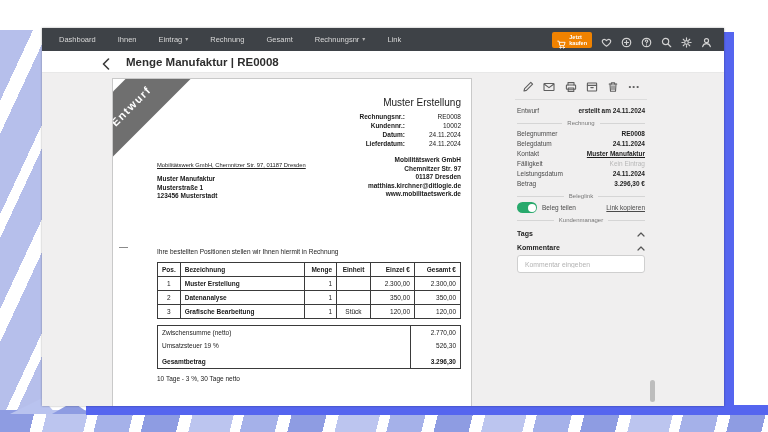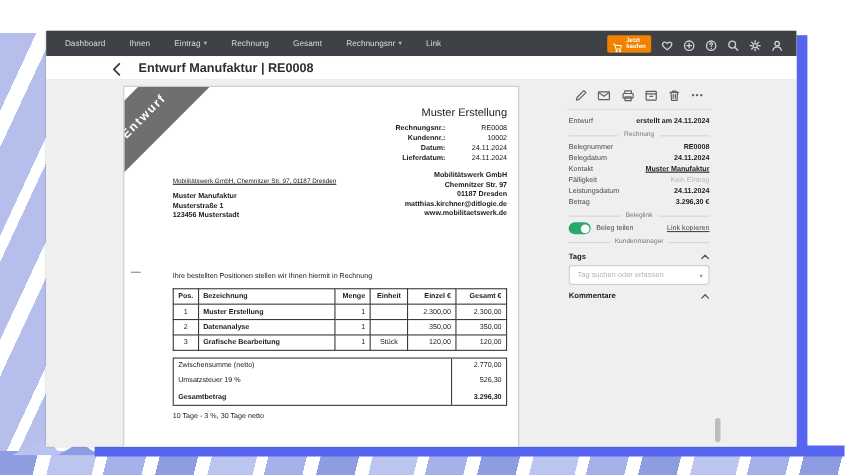--- a/index.html
+++ b/index.html
@@ -180,21 +180,21 @@
               <circle cx="6" cy="4" r="2.2"></circle>
               <path d="M1.8 10.6c.6-2.4 2.4-3.3 4.2-3.3s3.6.9 4.2 3.3"></path>
             </svg></span>
       </div>
     </div>
 
     <div class="page-header">
       <span class="back"><svg viewBox="0 0 8 12">
             <polyline points="6.5,1 1.5,6 6.5,11"></polyline>
           </svg></span>
-      <span class="page-title">Entwurf Manufaktur | RE0008</span>
+      <span class="page-title">Menge Manufaktur | RE0008</span>
     </div>
 
     <div class="main">
 
       <div class="sheet">
         <div class="ribbon-wrap">
           <div class="ribbon">Entwurf</div>
         </div>
         <div class="fold-mark"></div>
 
@@ -377,29 +377,28 @@
             <span>Kundenmanager</span>
             <span class="line"></span>
         </div>
 
         <div class="sub-head">
           <span class="sub-title">Tags</span>
           <span class="chev-up"><svg viewBox="0 0 8 5">
                 <polyline points="1,4 4,1 7,4"></polyline>
               </svg></span>
         </div>
-        <div class="field-input">
-          <input type="text" placeholder="Tag suchen oder erfassen" style="">
-          <span class="sel-caret">▾</span>
-        </div>
 
         <div class="sub-head">
           <span class="sub-title">Kommentare</span>
           <span class="chev-up"><svg viewBox="0 0 8 5">
                 <polyline points="1,4 4,1 7,4"></polyline>
               </svg></span>
         </div>
+        <div class="field-input">
+          <input type="text" placeholder="Kommentar eingeben" style="">
+        </div>
       </div>
 
       <div class="scroll-thumb"></div>
     </div>
   </div>
 </div>
 
 </body></html>

